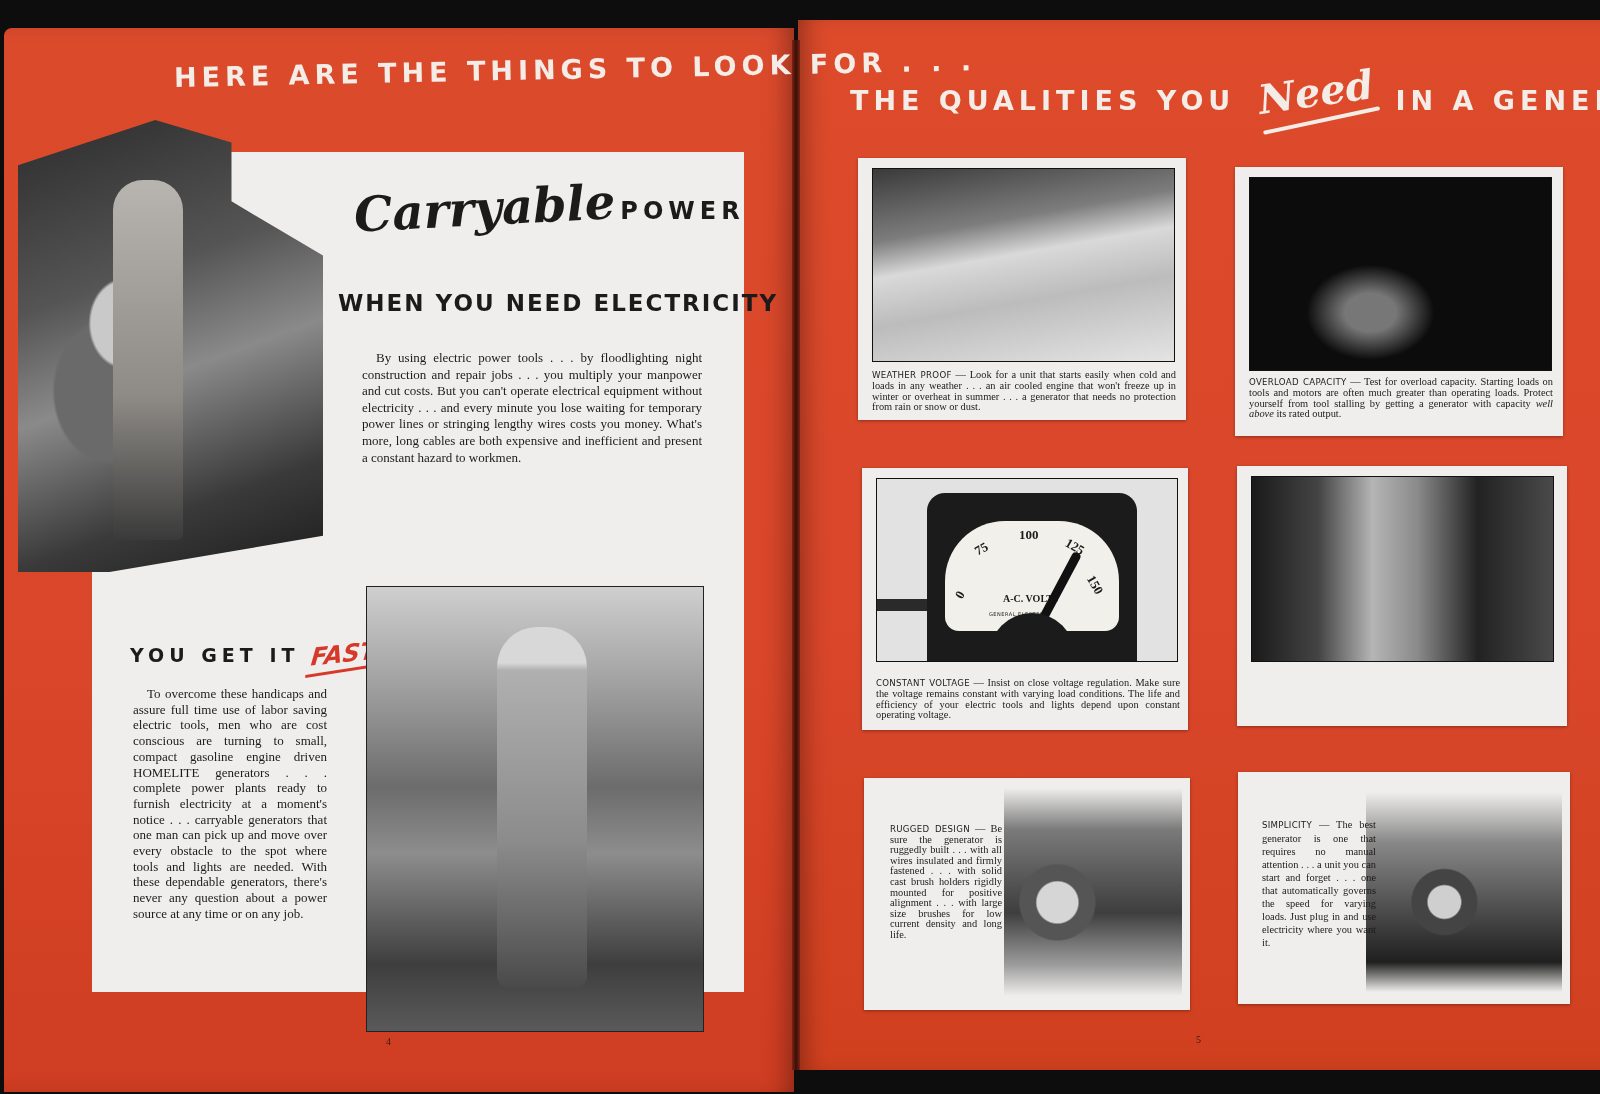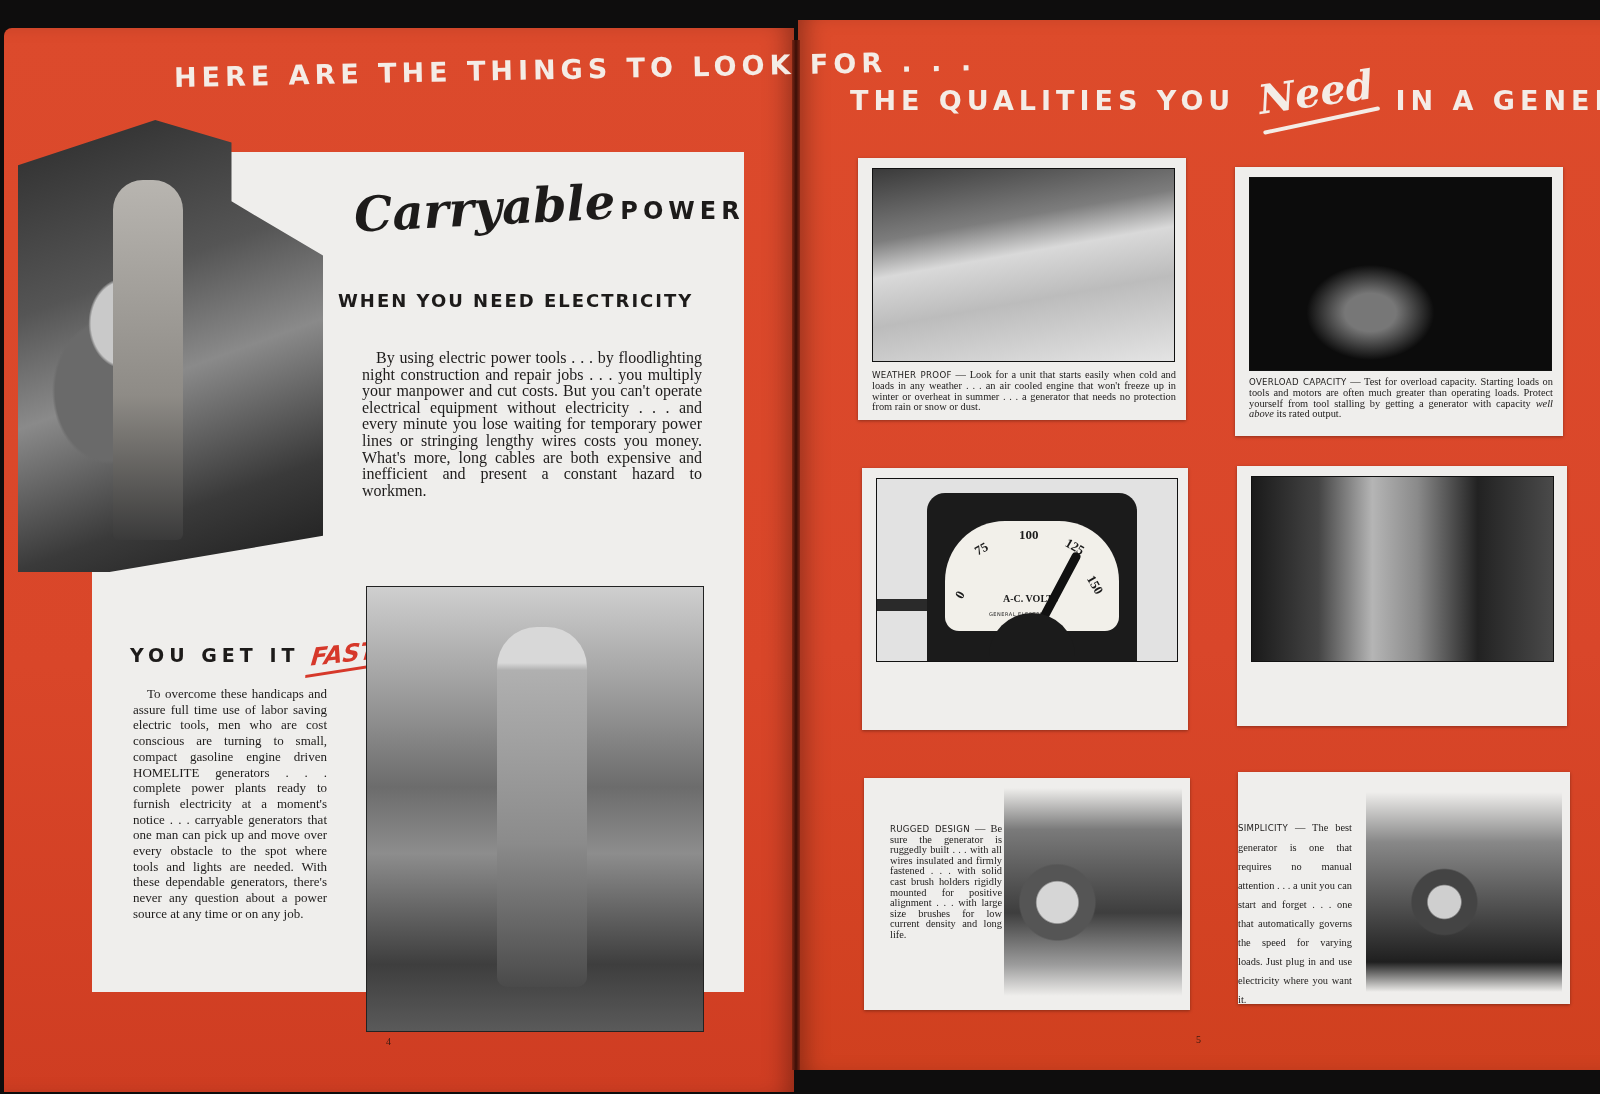--- a/index.html
+++ b/index.html
@@ -46,23 +46,23 @@
   .river-man { position: absolute; left: 130px; top: 40px; width: 90px; height: 360px;
     background: linear-gradient(180deg, #d8d8d8 0 10%, #b0b0b0 12%, #8b8b8b 60%, #4a4a4a);
     border-radius: 40px 40px 10px 10px; }
 
   .title-block { position: absolute; left: 354px; top: 180px; }
   .carryable { color: #1d1b1a; font-size: 48px; font-style: italic; font-weight: bold;
     font-family: "DejaVu Serif", serif; display: inline-block; transform: rotate(-3deg); }
   .power-word { font-family: "DejaVu Sans", sans-serif; font-weight: bold; font-size: 24px;
     letter-spacing: 5px; color: #1d1b1a; position: relative; top: -6px; }
   .sub-head { position: absolute; left: 338px; top: 290px; font-family: "DejaVu Sans", sans-serif;
-    font-weight: bold; font-size: 18px; letter-spacing: 2px; color: #1d1b1a; }
+    font-weight: bold; font-size: 23px; letter-spacing: 2px; color: #1d1b1a; }
   .body-text { position: absolute; font-family: "Liberation Serif", serif; color: #1d1b1a;
-    font-size: 16px; line-height: 16.6px; text-align: justify; text-indent: 14px; }
+    font-size: 13px; line-height: 16.6px; text-align: justify; text-indent: 14px; }
   .body-1 { left: 362px; top: 350px; width: 340px; }
 
   .fast-head { position: absolute; left: 130px; top: 640px; font-family: "DejaVu Sans", sans-serif;
     font-weight: bold; font-size: 19px; letter-spacing: 5px; color: #1d1b1a; white-space: nowrap; }
   .fast-script { color: #d6382a; font-style: italic; font-family: "DejaVu Sans", sans-serif;
     font-weight: bold; font-size: 24px; letter-spacing: 0; display: inline-block; transform: rotate(-6deg) skewX(-12deg); position: relative; }
   .fast-script::after { content: ""; position: absolute; left: -4px; right: -4px; bottom: -4px; height: 3px;
     background: #d6382a; transform: rotate(-3deg); }
   .body-2 { left: 133px; top: 686px; width: 194px; font-size: 13px; line-height: 15.7px; }
 
@@ -99,21 +99,21 @@
     background:
       radial-gradient(circle at 30% 55%, #d6d6d6 0 12%, #555 13% 22%, transparent 23%),
       linear-gradient(180deg, #efeeec 0%, #7a7a7a 20%, #3e3e3e 60%, #9c9c9c 85%, #efeeec 100%); }
   .c5 .cap { left: 26px; top: 46px; width: 112px; line-height: 10.6px; }
 
   .c6 { left: 1238px; top: 772px; width: 332px; height: 232px; }
   .c6 .pic { left: 128px; top: 20px; width: 196px; height: 200px; border: none;
     background:
       radial-gradient(circle at 40% 55%, #cfcfcf 0 10%, #444 11% 20%, transparent 21%),
       linear-gradient(180deg, #efeeec 0%, #888 25%, #4b4b4b 60%, #1f1f1f 85%, #efeeec 100%); }
-  .c6 .cap { left: 0; top: 46px; width: 114px; line-height: 19px; }
+  .c6 .cap { left: 24px; top: 46px; width: 114px; line-height: 13px; }
 
   
   .meter { position: absolute; left: 50px; top: 14px; width: 210px; height: 180px;
     background: #1b1b1b; border-radius: 18px 18px 0 0; }
   .meter-face { position: absolute; left: 18px; top: 28px; width: 174px; height: 110px;
     background: #f2f0ea; border-radius: 60px 60px 14px 14px; }
   .meter-hub { position: absolute; left: 62px; top: 120px; width: 86px; height: 60px; background: #1b1b1b; border-radius: 43px 43px 0 0; }
   .meter-tick { position: absolute; font-family: "Liberation Serif", serif; font-size: 13px; color: #1b1b1b; font-weight: bold; }
   .meter-label { position: absolute; left: 58px; top: 72px; font-family: "Liberation Serif", serif; font-size: 10px; font-weight: bold; color: #1b1b1b; }
   .meter-brand { position: absolute; left: 44px; top: 90px; font-family: "DejaVu Sans", sans-serif; font-size: 5px; color: #1b1b1b; letter-spacing: .5px; }
@@ -190,20 +190,24 @@
         <span class="meter-tick" style="left:74px; top:6px;">100</span>
         <span class="meter-tick" style="left:120px; top:18px; transform:rotate(30deg);">125</span>
         <span class="meter-tick" style="left:140px; top:56px; transform:rotate(60deg);">150</span>
         <span class="meter-label">A-C. VOLTS</span>
         <span class="meter-brand">GENERAL ELECTRIC</span>
       </div>
       <div class="needle"></div>
       <div class="meter-hub"></div>
     </div>
   </div>
+  <p class="cap">
+    <span class="lbl">CONSTANT VOLTAGE</span>
+    <span>— Insist on close voltage regulation. Make sure the voltage remains constant with varying load conditions. The life and efficiency of your electric tools and lights depend upon constant operating voltage.</span>
+  </p>
 </div>
 
 <div class="card c4">
   <div class="pic"></div>
 </div>
 
 <div class="card c5">
   <div class="pic"></div>
   <p class="cap">
     <span class="lbl">RUGGED DESIGN</span>

